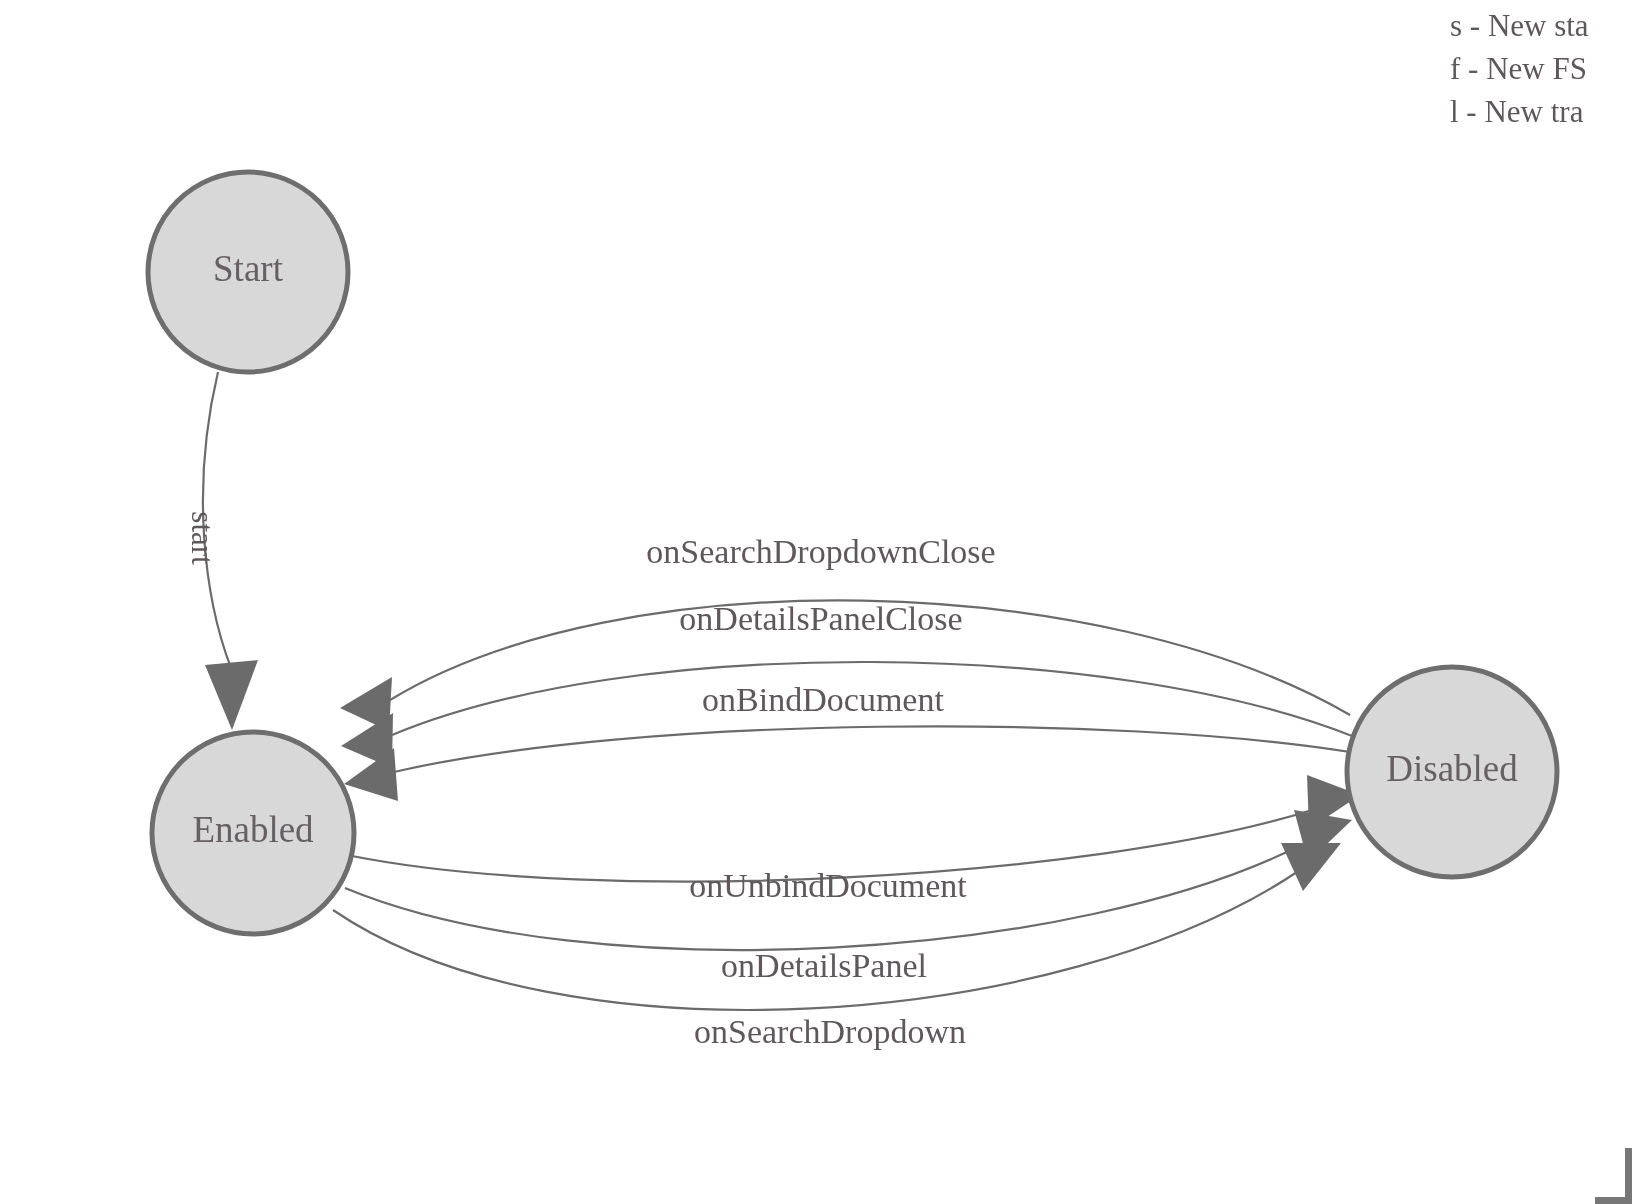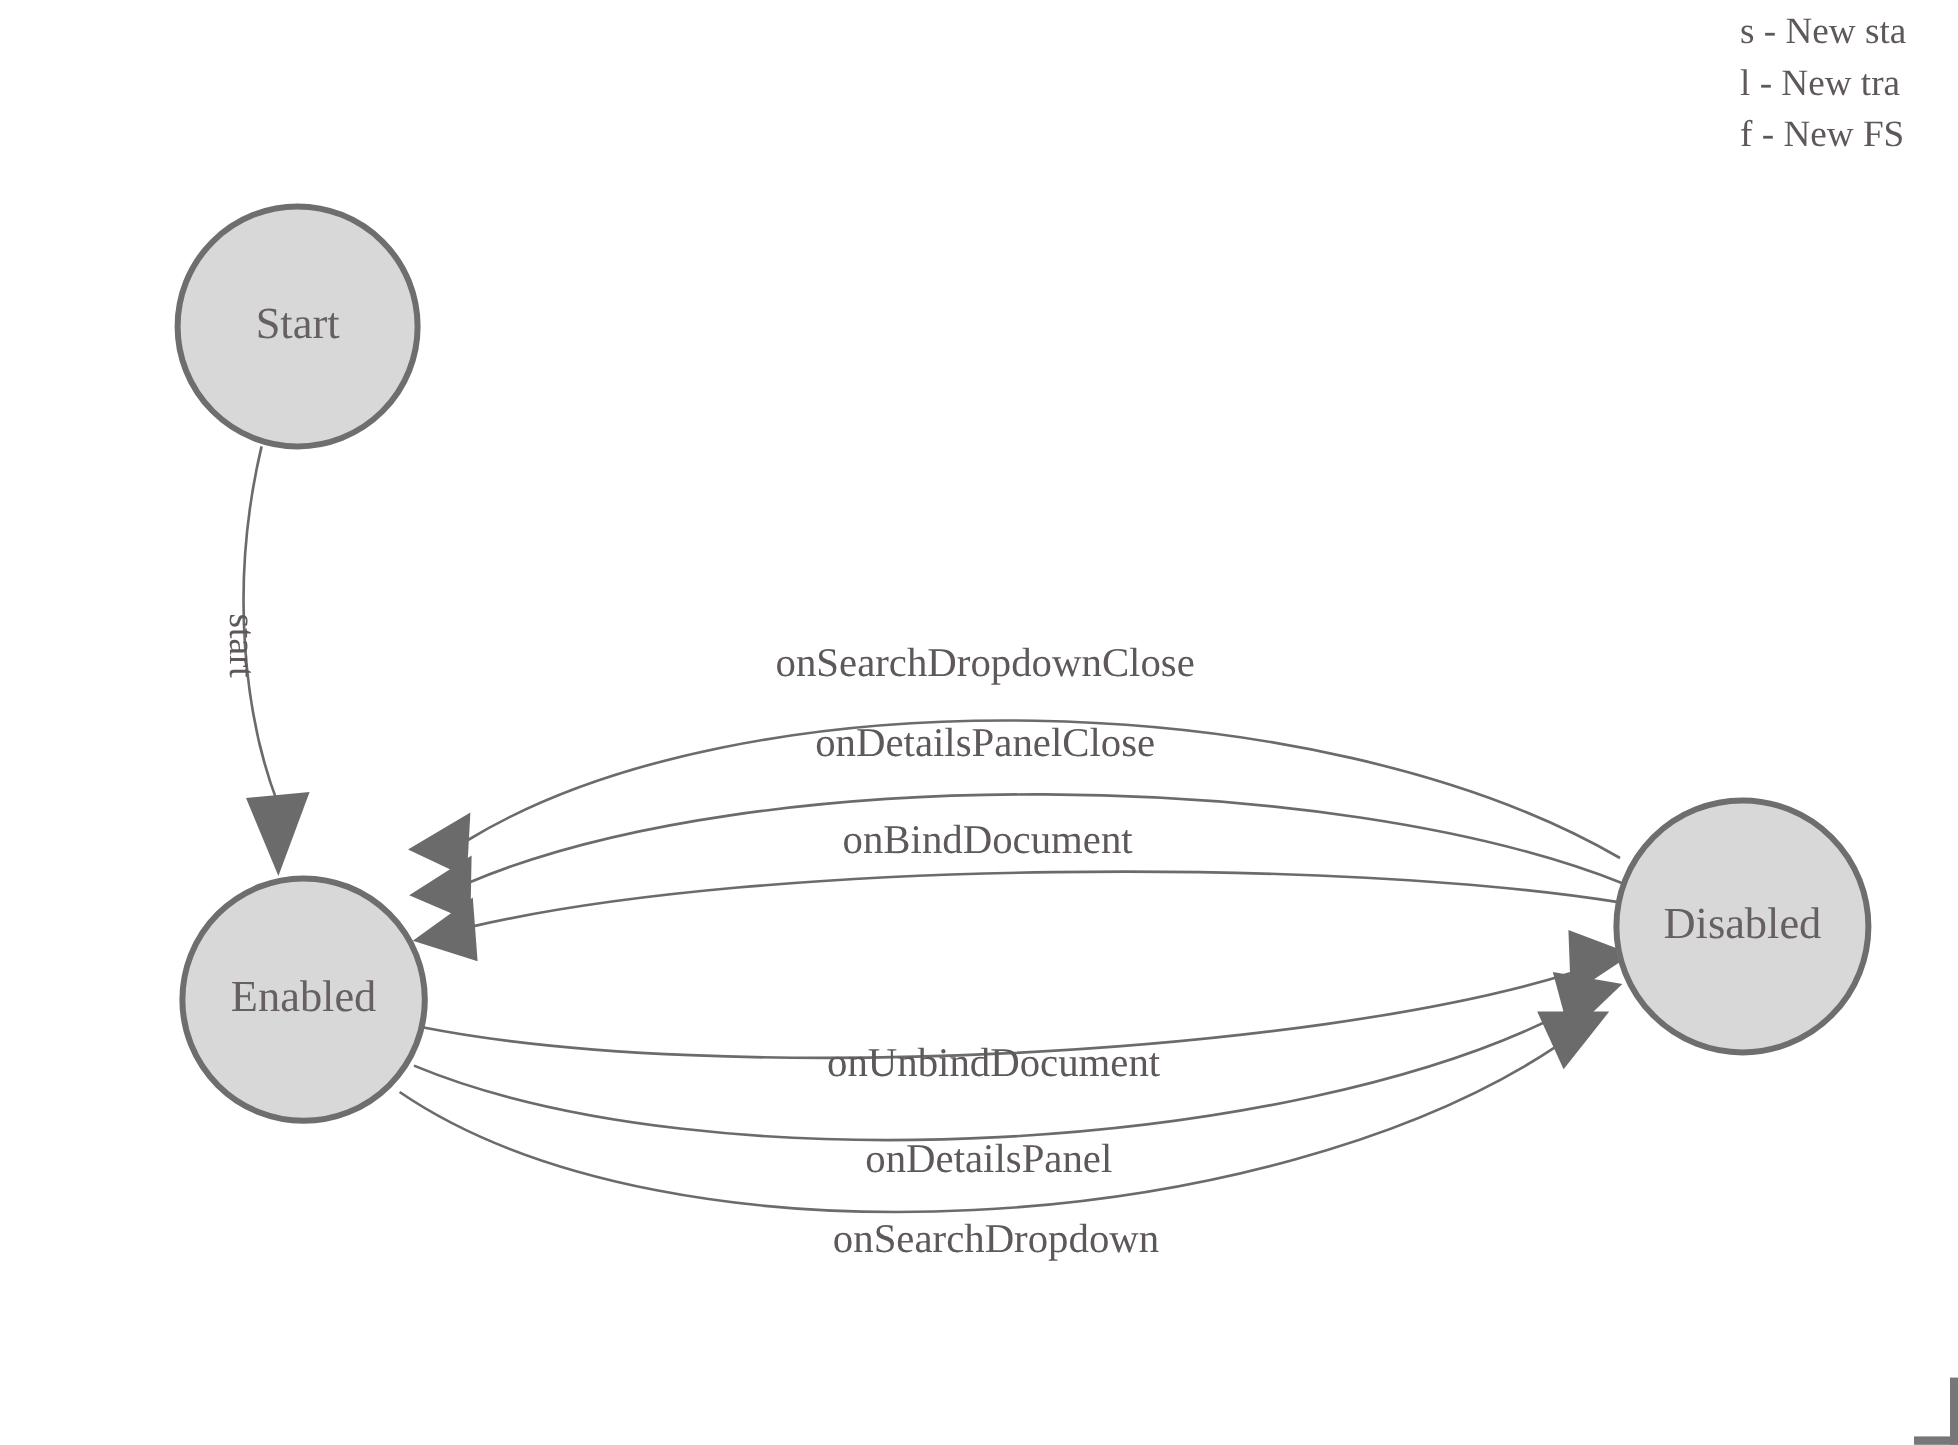--- a/index.html
+++ b/index.html
@@ -154,18 +154,18 @@
   <text class="edge-label" x="828" y="897">onUnbindDocument</text>
 
   <text class="edge-label" x="824" y="977">onDetailsPanel</text>
 
   <text class="edge-label" x="830" y="1043">onSearchDropdown</text>
 
 </svg>
 
 <div class="help-text">
   <div class="help-line">s - New sta</div>
+  <div class="help-line">f - New FS</div>
   <div class="help-line">l - New tra</div>
-  <div class="help-line">f - New FS</div>
 </div>
 
 <div class="scroll-v"></div>
 <div class="scroll-h"></div>
 
 </body></html>

